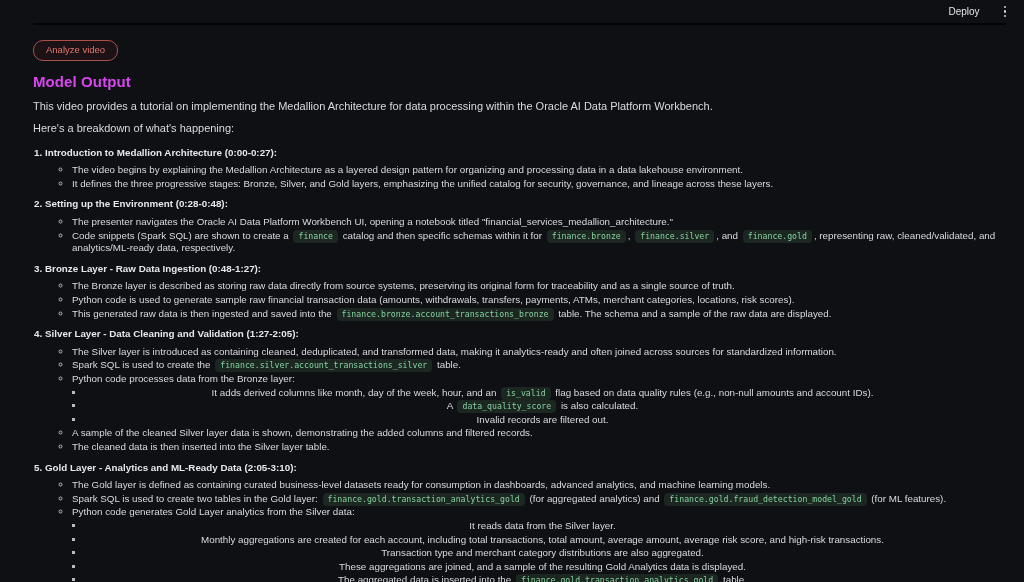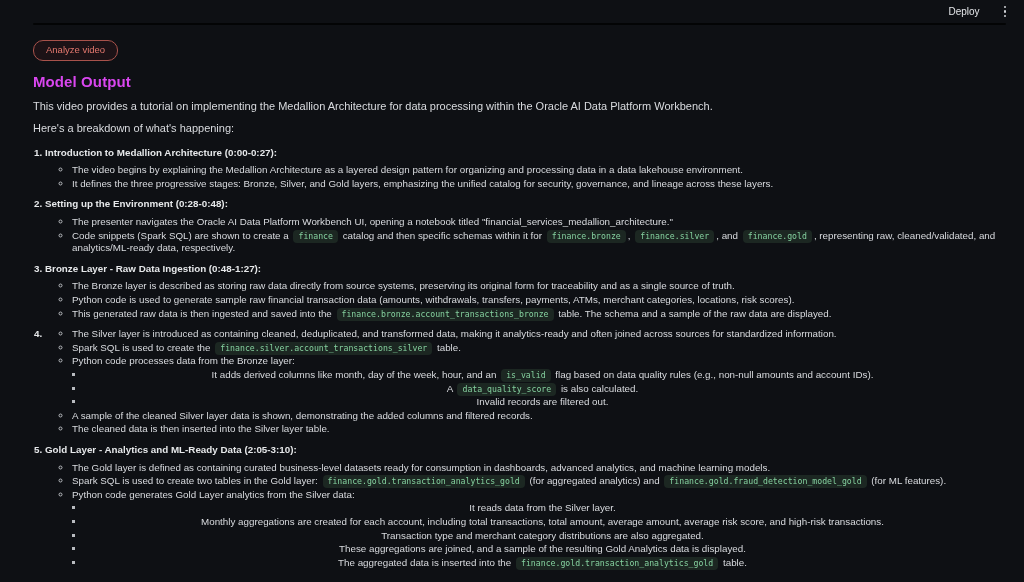--- a/index.html
+++ b/index.html
@@ -88,21 +88,21 @@
         </ul></li>
       <li><span>Setting up the Environment (0:28-0:48):</span><ul class="lvl1">
           <li>The presenter navigates the Oracle AI Data Platform Workbench UI, opening a notebook titled "financial_services_medallion_architecture."</li>
           <li>Code snippets (Spark SQL) are shown to create a <code class="inline-code">finance</code> catalog and then specific schemas within it for <code class="inline-code">finance.bronze</code>, <code class="inline-code">finance.silver</code>, and <code class="inline-code">finance.gold</code>, representing raw, cleaned/validated, and analytics/ML-ready data, respectively.</li>
         </ul></li>
       <li><span>Bronze Layer - Raw Data Ingestion (0:48-1:27):</span><ul class="lvl1">
           <li>The Bronze layer is described as storing raw data directly from source systems, preserving its original form for traceability and as a single source of truth.</li>
           <li>Python code is used to generate sample raw financial transaction data (amounts, withdrawals, transfers, payments, ATMs, merchant categories, locations, risk scores).</li>
           <li>This generated raw data is then ingested and saved into the <code class="inline-code">finance.bronze.account_transactions_bronze</code> table. The schema and a sample of the raw data are displayed.</li>
         </ul></li>
-      <li><ul class="lvl1">
+      <li><span>Silver Layer - Data Cleaning and Validation (1:27-2:05):</span><ul class="lvl1">
           <li>The Silver layer is introduced as containing cleaned, deduplicated, and transformed data, making it analytics-ready and often joined across sources for standardized information.</li>
           <li>Spark SQL is used to create the <code class="inline-code">finance.silver.account_transactions_silver</code> table.</li>
           <li>Python code processes data from the Bronze layer:<ul class="lvl2">
               <li>It adds derived columns like month, day of the week, hour, and an <code class="inline-code">is_valid</code> flag based on data quality rules (e.g., non-null amounts and account IDs).</li>
               <li>A <code class="inline-code">data_quality_score</code> is also calculated.</li>
               <li>Invalid records are filtered out.</li>
             </ul></li>
           <li>A sample of the cleaned Silver layer data is shown, demonstrating the added columns and filtered records.</li>
           <li>The cleaned data is then inserted into the Silver layer table.</li>
         </ul></li>

